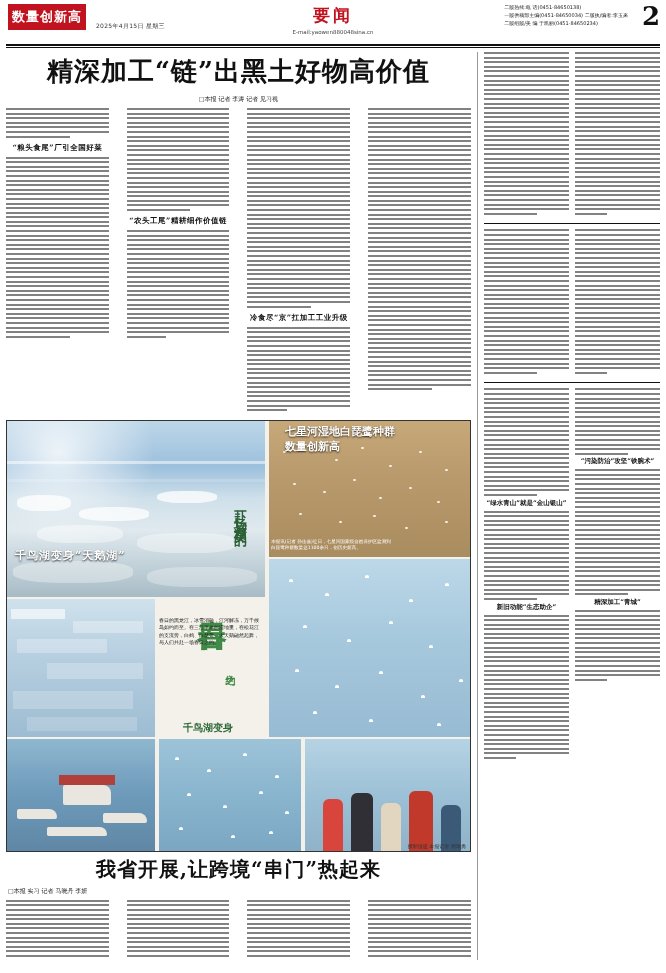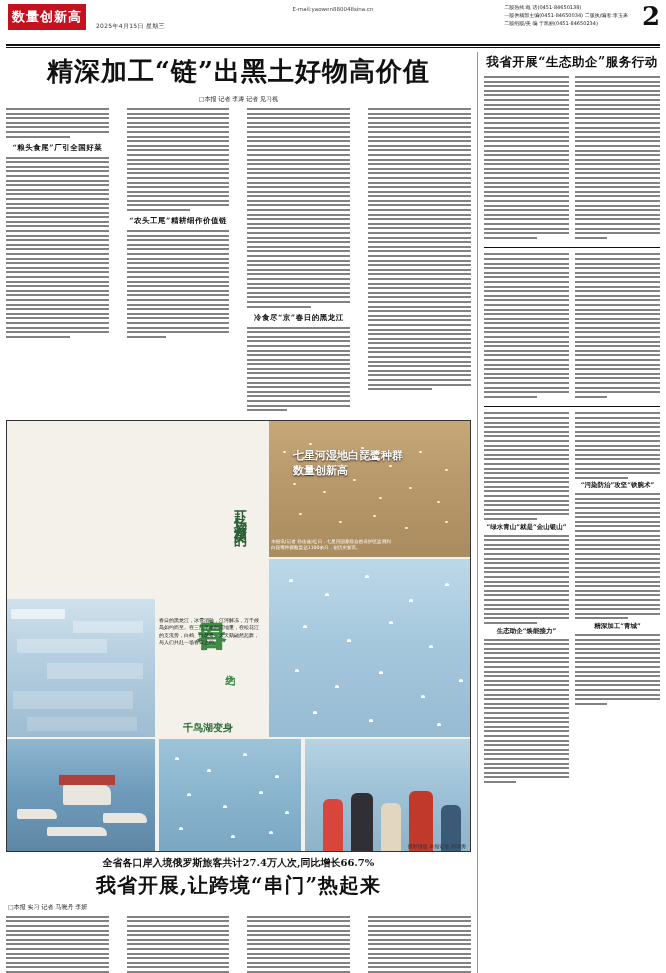--- a/index.html
+++ b/index.html
@@ -232,20 +232,21 @@
 </style>
 </head>
 <body>
 
 <div class="page">
 
   <div class="masthead">
     <div class="logo">数量创新高</div>
     <div class="issue-date">2025年4月15日 星期三</div>
     <div class="head-center">
+      <div class="sec-name">要闻</div>
       <div class="email">E-mail:yaowen880048sina.cn</div>
     </div>
     <div class="head-right-contacts">
       <div>二版热线:电 话(0451-84650138)</div>
       <div>一版供稿部主编(0451-84650034)  二版执/编者:李玉来</div>
       <div>二版组版/美 编 于凯丽(0451-84650234)</div>
     </div>
     <div class="page-no">2</div>
   </div>
   <div class="rule-thick"></div>
@@ -410,21 +411,21 @@
               <div class="ln"></div>
             <div class="ln"></div>
               <div class="ln"></div>
               <div class="ln"></div>
               <div class="ln"></div>
             <div class="ln"></div>
               <div class="ln"></div>
               <div class="ln"></div>
               <div class="ln short"></div>
           </div>
-          <div class="sub-head">冷食尽“京”春日的黑龙江</div>
+          <div class="sub-head">冷食尽“京”扛加工工业升级</div>
           <div class="ftext">
             <div class="ln"></div>
               <div class="ln"></div>
               <div class="ln"></div>
               <div class="ln"></div>
             <div class="ln"></div>
               <div class="ln"></div>
               <div class="ln"></div>
               <div class="ln"></div>
             <div class="ln"></div>
@@ -504,41 +505,53 @@
               <div class="ln"></div>
               <div class="ln"></div>
             <div class="ln"></div>
               <div class="ln short"></div>
           </div>
         </div>
       </div>
 
       <div class="feature">
 
+        <div class="ph" id="ph1">
+          <div class="strip" style="top:40px"></div>
+          <div class="strip" style="top:58px;opacity:.35"></div>
+          <div class="ice" style="left:10px;top:74px;width:54px;height:16px"></div>
+          <div class="ice" style="left:72px;top:86px;width:70px;height:14px"></div>
+          <div class="ice" style="left:150px;top:70px;width:60px;height:12px"></div>
+          <div class="ice" style="left:30px;top:104px;width:86px;height:18px;opacity:.55"></div>
+          <div class="ice" style="left:130px;top:112px;width:100px;height:20px;opacity:.5"></div>
+          <div class="ice" style="left:6px;top:140px;width:120px;height:22px;opacity:.45"></div>
+          <div class="ice" style="left:140px;top:146px;width:110px;height:20px;opacity:.4"></div>
+          <div class="ph-title" style="left:8px;bottom:34px;font-size:11px;letter-spacing:1px;">千鸟湖变身“天鹅湖”</div>
+        </div>
 
         <div class="ph" id="ph2">
           <div class="dot" style="left:14px;top:30px"></div>
             <div class="dot" style="left:40px;top:22px"></div>
           <div class="dot" style="left:66px;top:38px"></div>
             <div class="dot" style="left:92px;top:26px"></div>
           <div class="dot" style="left:120px;top:44px"></div>
             <div class="dot" style="left:150px;top:30px"></div>
           <div class="dot" style="left:176px;top:48px"></div>
             <div class="dot" style="left:24px;top:62px"></div>
           <div class="dot" style="left:54px;top:70px"></div>
             <div class="dot" style="left:84px;top:58px"></div>
           <div class="dot" style="left:110px;top:76px"></div>
             <div class="dot" style="left:140px;top:66px"></div>
           <div class="dot" style="left:168px;top:80px"></div>
             <div class="dot" style="left:30px;top:92px"></div>
           <div class="dot" style="left:70px;top:100px"></div>
             <div class="dot" style="left:104px;top:94px"></div>
           <div class="dot" style="left:136px;top:106px"></div>
             <div class="dot" style="left:176px;top:100px"></div>
-          <div class="ph-title" style="left:24px;top:4px;font-size:11px;line-height:1.35;white-space:pre-line;margin-top:24px;">七星河湿地白琵鹭种群
+          <div class="ph-title" style="left:16px;top:4px;font-size:11px;line-height:1.35;white-space:pre-line;">七星河湿地白琵鹭种群
 数量创新高</div>
         </div>
 
         <div class="ph" id="ph6">
           <div class="blk" style="left:4px;top:10px;width:54px;height:10px"></div>
           <div class="blk" style="left:66px;top:22px;width:70px;height:12px;opacity:.5"></div>
           <div class="blk" style="left:10px;top:40px;width:90px;height:14px;opacity:.45"></div>
           <div class="blk" style="left:40px;top:64px;width:96px;height:16px;opacity:.4"></div>
           <div class="blk" style="left:6px;top:92px;width:120px;height:18px;opacity:.35"></div>
           <div class="blk" style="left:20px;top:118px;width:110px;height:14px;opacity:.3"></div>
@@ -602,21 +615,20 @@
 
         <div class="feat-text-block">春日的黑龙江，冰雪消融，江河解冻，万千候鸟如约而至。在三江平原的湿地里，在松花江的支流旁，白鹤、白琵鹭、大天鹅翩然起舞，与人们共赴一场春日之约。</div>
 
         <div style="position:absolute;left:264px;top:118px;width:120px;font-size:4.6px;line-height:1.4;color:#fff;">本报讯(记者 孙佳薇)近日，七星河国家级自然保护区监测到白琵鹭种群数量达1100余只，创历史新高。</div>
 
         <div class="ph-title" style="left:176px;top:300px;font-size:10px;color:#2f6b3a;text-shadow:none;">千鸟湖变身</div>
 
         <div class="feat-credit">摄影报道 本报记者 荆瑞勇</div>
       </div>
 
-      <div class="kicker">全省各口岸入境俄罗斯旅客共计27.4万人次,同比增长66.7%</div>
       <div class="lead2">我省开展,让跨境“串门”热起来</div>
       <div class="byline-line" style="text-align:left;padding-left:2px;">□本报 实习 记者 马晓丹 李妍</div>
 
       <div class="cols4">
         <div class="tcol">
           <div class="ftext">
             <div class="ln"></div>
               <div class="ln"></div>
               <div class="ln"></div>
               <div class="ln"></div>
@@ -686,21 +698,20 @@
 
           </div>
         </div>
       </div>
     </div>
 
     <div class="vline"></div>
 
     <div class="col-right">
 
-      <div class="rt-head">我省开展“生态助企”服务行动</div>
       <div class="cols2">
         <div class="tcol">
           <div class="ftext">
             <div class="ln"></div>
               <div class="ln"></div>
               <div class="ln"></div>
               <div class="ln"></div>
             <div class="ln"></div>
               <div class="ln"></div>
               <div class="ln"></div>
@@ -900,21 +911,21 @@
               <div class="ln"></div>
             <div class="ln"></div>
               <div class="ln"></div>
               <div class="ln"></div>
               <div class="ln"></div>
             <div class="ln"></div>
               <div class="ln"></div>
               <div class="ln"></div>
               <div class="ln short"></div>
           </div>
-          <div class="rt-sub">生态助企“焕能接力”</div>
+          <div class="rt-sub">新旧动能“生态助企”</div>
           <div class="ftext">
             <div class="ln"></div>
               <div class="ln"></div>
               <div class="ln"></div>
               <div class="ln"></div>
             <div class="ln"></div>
               <div class="ln"></div>
               <div class="ln"></div>
               <div class="ln"></div>
             <div class="ln"></div>

